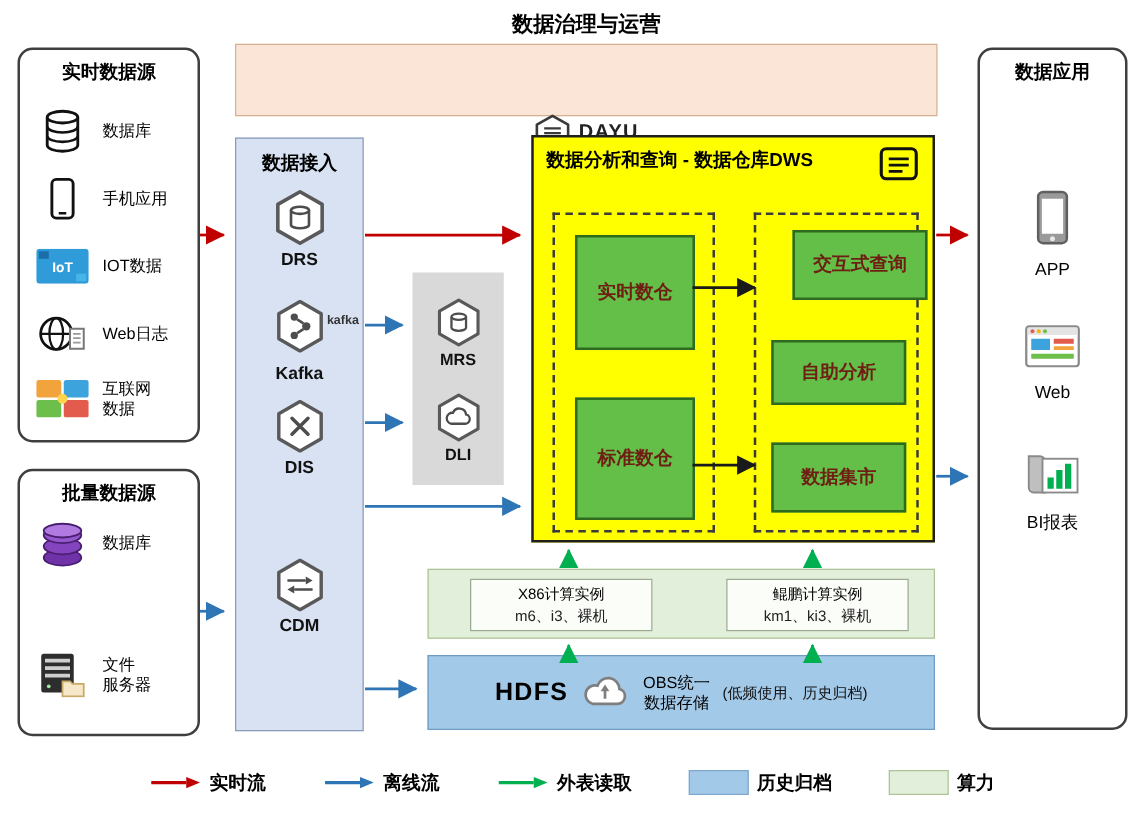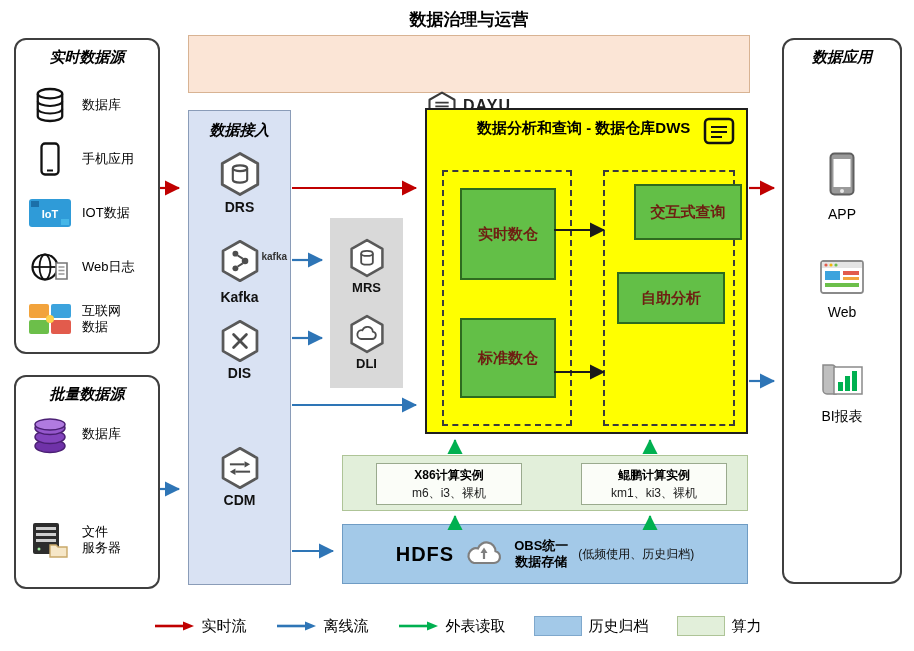--- a/index.html
+++ b/index.html
@@ -5,73 +5,73 @@
   * { margin:0; padding:0; box-sizing:border-box; }
   html,body { background:#fff; }
   .canvas {
     position:relative; width:914px; height:651px; background:#fff;
     font-family:"Liberation Sans","DejaVu Sans",sans-serif; color:#111; overflow:hidden;
   }
   .arrow-layer { position:absolute; left:0; top:0; z-index:6; pointer-events:none; }
 
   
   .panel { position:absolute; background:#fff; border:2px solid #3f3f3f; border-radius:12px; z-index:2; }
-  .panel-title { position:absolute; top:8px; left:0; right:0; text-align:center; font-weight:bold; font-size:15px; color:#000;font-style:italic; }
+  .panel-title { position:absolute; top:8px; left:0; right:0; text-align:center; font-weight:bold; font-size:15px; color:#000; }
   .src-row { position:absolute; left:10px; right:4px; height:54px; display:flex; align-items:center; gap:8px; }
   .src-ic { flex:0 0 48px; display:flex; justify-content:center; align-items:center; }
   .src-label { font-size:13px; line-height:1.25; white-space:pre-line; color:#000; }
 
   
   .ingestion { position:absolute; left:188px; top:110px; width:103px; height:475px; background:#d9e2f3; border:1px solid #8a9cb8; z-index:2; }
   .hex-group { position:absolute; left:0; width:100%; display:flex; flex-direction:column; align-items:center; }
   .hex-label { font-weight:bold; font-size:14px; margin-top:2px; color:#111; }
   .kafka-wrap { position:relative; }
   .kafka-word { position:absolute; left:44px; top:12px; font-size:10px; font-weight:bold; color:#333; }
 
   
   .graybox { position:absolute; left:330px; top:218px; width:73px; height:170px; background:#d9d9d9; z-index:2;text-align:right; }
   .graybox .hex-label { font-size:13px; }
 
   
   .dws { position:absolute; left:425px; top:108px; width:323px; height:326px; background:#ffff00; border:2px solid #1f1f1f; z-index:2; }
-  .dws-title { position:absolute; left:10px; top:9px; font-weight:bold; font-size:15px; color:#000;margin-left:40px; }
+  .dws-title { position:absolute; left:10px; top:9px; font-weight:bold; font-size:15px; color:#000; }
   .dws-icon { position:absolute; right:10px; top:6px; }
   .dashed { position:absolute; border:2px dashed #3b3b3b; }
   .gbox {
     position:absolute; background:#63bf47; border:2px solid #2e6b1f;
     display:flex; align-items:center; justify-content:center; text-align:center;
     font-weight:bold; font-size:15px; color:#6e1e12; line-height:1.3; padding:2px;
   }
 
   
   .compute { position:absolute; left:342px; top:455px; width:406px; height:56px; background:#e2efda; border:1px solid #aec497; z-index:2; }
   .inst { position:absolute; top:7px; width:146px; height:42px; background:#fbfdf8; border:1px solid #9aaa8e;
           display:flex; flex-direction:column; align-items:center; justify-content:center; }
-  .inst-title { font-weight:bold; font-size:12px; color:#000; }
+  .inst-title { font-weight:normal; font-size:12px; color:#000; }
   .inst-spec { font-size:12px; color:#222; margin-top:1px; }
 
   
   .storage { position:absolute; left:342px; top:524px; width:406px; height:60px; background:#a3c9e8; border:1px solid #6f9cc4;
              display:flex; align-items:center; justify-content:center; gap:10px; z-index:2; }
   .hdfs-label { font-weight:bold; font-size:20px; color:#000; letter-spacing:1px; }
-  .obs-lines { text-align:center; font-weight:bold; font-size:13px; line-height:1.2; color:#000; }
+  .obs-lines { text-align:center; font-weight:normal; font-size:13px; line-height:1.2; color:#000; }
   .obs-note { font-size:12px; color:#111; }
 
   
   .banner { position:absolute; left:188px; top:35px; width:562px; height:58px; background:#fbe5d6; border:1px solid #d8b393;
             display:flex; align-items:center; justify-content:center; gap:60px; z-index:2;flex-direction:column; }
   .banner-title { font-weight:bold; font-size:17px; color:#000; }
   .dayu { display:flex; align-items:center; gap:6px; font-weight:bold; font-size:16px; color:#222; letter-spacing:1px; }
 
   
   .app-group { position:absolute; left:0; width:100%; display:flex; flex-direction:column; align-items:center; }
   .app-label { font-size:14px; margin-top:6px; color:#000; }
 
   
-  .legend { position:absolute; left:0; top:616px; width:914px; display:flex; align-items:center; justify-content:center; gap:28px; z-index:2; }
+  .legend { position:absolute; left:0; top:616px; width:914px; display:flex; align-items:center; justify-content:center; gap:45px; z-index:2;font-weight:bold; }
   .leg-item { display:flex; align-items:center; gap:7px; }
   .leg-label { font-size:15px; color:#000; }
   .swatch { width:48px; height:20px; }
   .swatch.archive { background:#a3c9e8; border:1px solid #7fa8cc; }
   .swatch.power { background:#e2efda; border:1px solid #aec497; }
 </style>
 </head>
 <body>
 
 <div class="canvas">
@@ -245,26 +245,27 @@
     <div class="dws-title">数据分析和查询 - 数据仓库DWS</div>
     <span class="dws-icon">
       <svg width="34" height="30" viewBox="0 0 34 30">
           <rect x="3" y="3" width="28" height="24" rx="4" fill="none" stroke="#111" stroke-width="2.5"></rect>
           <path d="M9,11 H25 M9,16 H25 M9,21 H20" stroke="#111" stroke-width="2.2"></path>
         </svg>
     </span>
 
     <div class="dashed" style="left:15px; top:60px; width:130px; height:256px;">
       <div class="gbox" style="left:16px; top:16px; width:96px; height:92px;">实时数仓</div>
-      <div class="gbox" style="left:16px; top:146px; width:96px; height:80px;">标准数仓</div>
+      <div class="gbox" style="left:16px; top:146px; width:96px; height:98px;">标准数仓</div>
     </div>
 
     <div class="dashed" style="left:176px; top:60px; width:132px; height:256px;">
       <div class="gbox" style="left:29px; top:12px; width:108px; height:56px;">交互式查询</div>
       <div class="gbox" style="left:12px; top:100px; width:108px; height:52px;">自助分析</div>
+      <div class="gbox" style="left:12px; top:182px; width:108px; height:56px;">数据集市</div>
     </div>
   </div>
 
   <div class="compute">
     <div class="inst" style="left:33px;">
       <span class="inst-title">X86计算实例</span>
       <span class="inst-spec">m6、i3、裸机</span>
     </div>
     <div class="inst" style="left:238px;">
       <span class="inst-title">鲲鹏计算实例</span>

